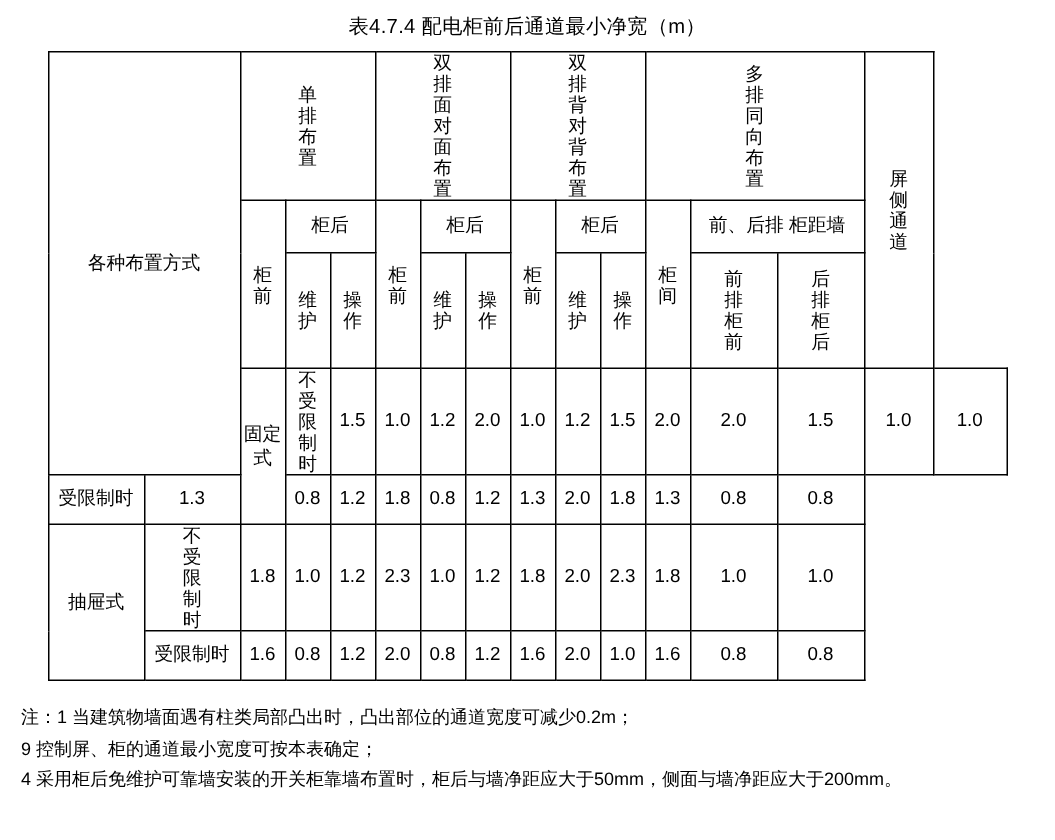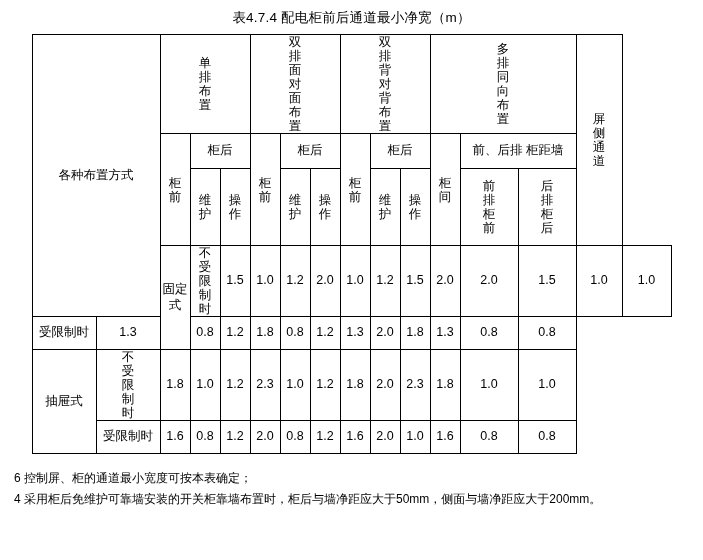--- a/index.html
+++ b/index.html
@@ -241,17 +241,18 @@
         <td class="num">2.0</td>
         <td class="num">1.0</td>
         <td class="num">1.6</td>
         <td class="num">0.8</td>
         <td class="num">0.8</td>
       </tr>
     </tbody>
   </table>
 
   <div class="notes">
-    <div>6 控制屏、柜的通道最小宽度可按本表确定；</div>
+    <div>注：1 当建筑物墙面遇有柱类局部凸出时，凸出部位的通道宽度可减少0.2m；</div>
+    <div>9 控制屏、柜的通道最小宽度可按本表确定；</div>
     <div>4 采用柜后免维护可靠墙安装的开关柜靠墙布置时，柜后与墙净距应大于50mm，侧面与墙净距应大于200mm。</div>
   </div>
 
 </div>
 
 </body></html>

